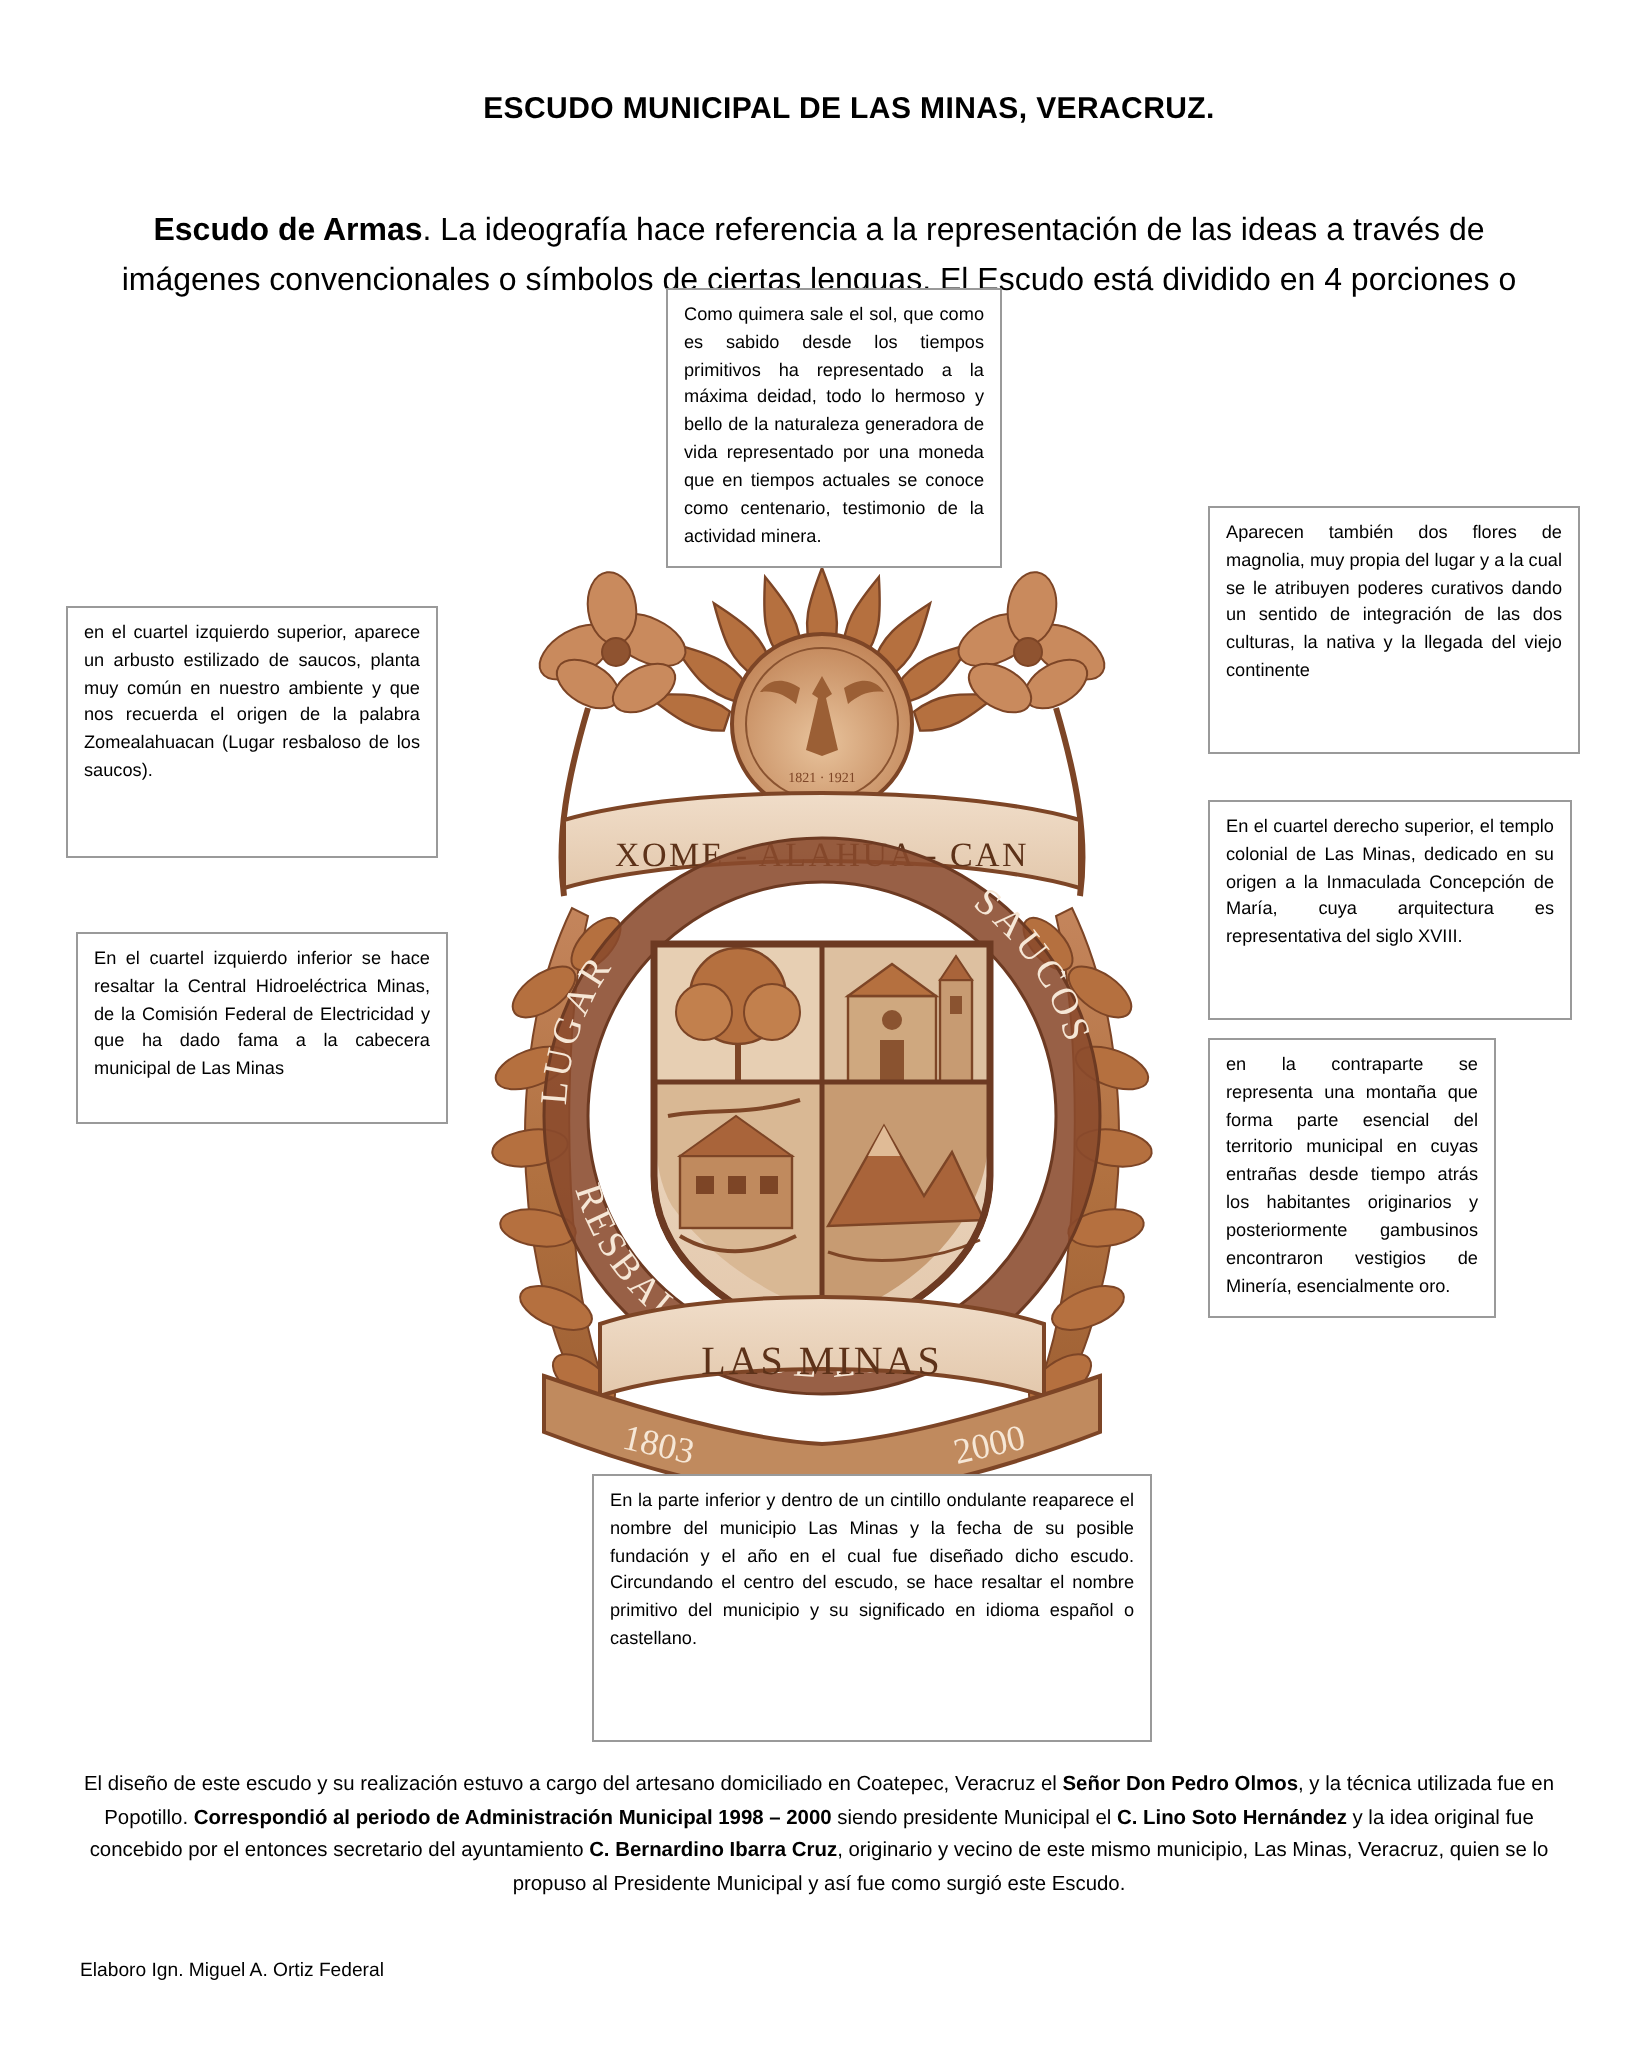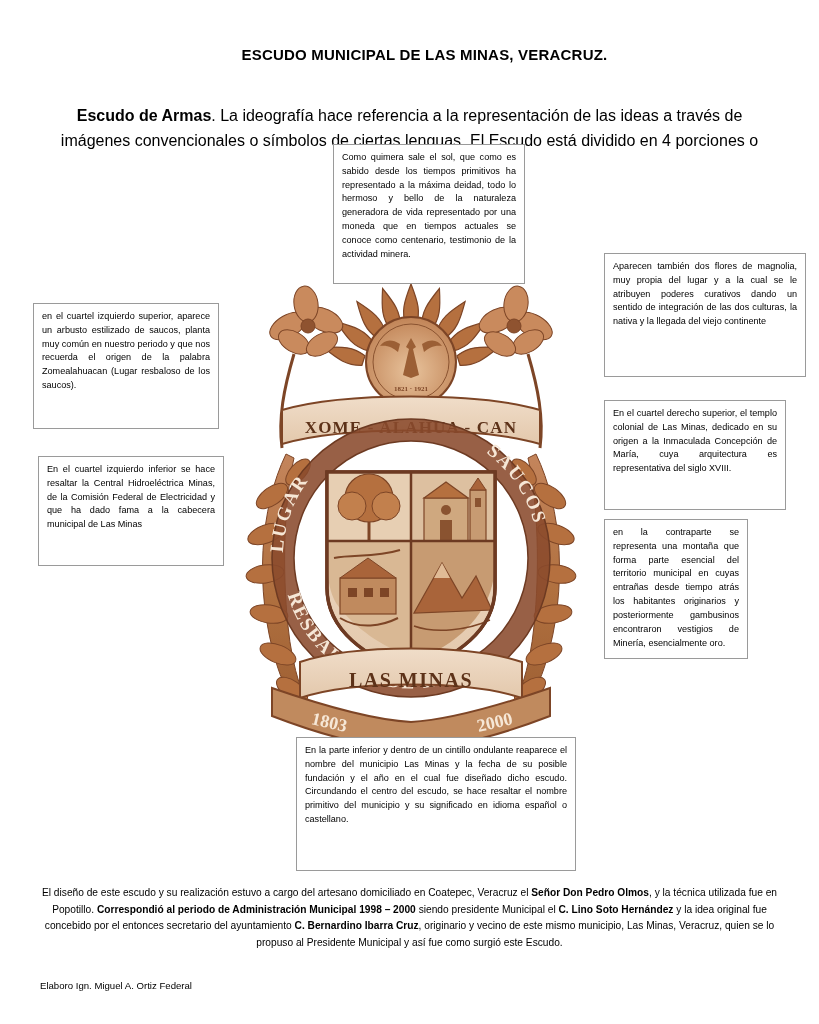--- a/index.html
+++ b/index.html
@@ -48,25 +48,25 @@
     background: #ffffff;
     box-sizing: border-box;
     padding: 6px 8px;
     font-size: 9.1px;
     line-height: 1.52;
     text-align: justify;
     text-justify: inter-word;
   }
 
   
-  .c-sun      { left: 333px; top: 144px;  width: 192px; height: 140px; }
-  .c-flowers  { left: 604px; top: 253px;  width: 202px; height: 124px; }
+  .c-sun      { left: 333px; top: 144px;  width: 168px; height: 140px; }
+  .c-flowers  { left: 604px; top: 253px;  width: 186px; height: 124px; }
   .c-sauco    { left: 33px;  top: 303px;  width: 186px; height: 126px; }
   .c-temple   { left: 604px; top: 400px;  width: 182px; height: 110px; }
-  .c-hidro    { left: 38px;  top: 456px;  width: 186px; height: 110px; }
+  .c-hidro    { left: 38px;  top: 466px;  width: 186px; height: 96px; }
   .c-mountain { left: 604px; top: 519px;  width: 144px; height: 140px; }
   .c-bottom   { left: 296px; top: 737px;  width: 280px; height: 134px; }
 
   .closing {
     position: absolute;
     left: 40px;
     top: 885px;
     width: 739px;
     text-align: center;
     font-size: 10.2px;
@@ -82,21 +82,20 @@
   }
 
   
   .emblem {
     position: absolute;
     left: 224px;
     top: 258px;
     width: 374px;
     height: 480px;
     background: #ffffff;
-    font-weight: bold;
   }
   .emblem svg { display: block; }
 </style>
 </head>
 <body>
 
 <div class="page">
 
   <div class="title">ESCUDO MUNICIPAL DE LAS MINAS, VERACRUZ.</div>
 
@@ -280,21 +279,21 @@
       <g>
         <path d="M48,430 C100,448 150,462 187,464 C224,462 274,448 326,430 L326,458 C274,478 224,490 187,492 C150,490 100,478 48,458 Z" fill="#c08a5e" stroke="#7d4526" stroke-width="2"></path>
         <text x="104" y="470" text-anchor="middle" font-family="'Liberation Serif', serif" font-size="18" fill="#f6e7d6" transform="rotate(13 104 470)" id="t-dateleft">1803</text>
         <text x="272" y="470" text-anchor="middle" font-family="'Liberation Serif', serif" font-size="18" fill="#f6e7d6" transform="rotate(-13 272 470)" id="t-dateright">2000</text>
       </g>
     </svg>
   </div>
 
   <div class="callout c-sun">Como quimera sale el sol, que como es sabido desde los tiempos primitivos ha representado a la máxima deidad, todo lo hermoso y bello de la naturaleza generadora de vida representado por una moneda que en tiempos actuales se conoce como centenario, testimonio de la actividad minera.</div>
   <div class="callout c-flowers">Aparecen también dos flores de magnolia, muy propia del lugar y a la cual se le atribuyen poderes curativos dando un sentido de integración de las dos culturas, la nativa y la llegada del viejo continente</div>
-  <div class="callout c-sauco">en el cuartel izquierdo superior, aparece un arbusto estilizado de saucos, planta muy común en nuestro periodo y que nos recuerda el origen de la palabra Zomealahuacan (Lugar resbaloso de los saucos).</div>
+  <div class="callout c-sauco">en el cuartel izquierdo superior, aparece un arbusto estilizado de saucos, planta muy común en nuestro ambiente y que nos recuerda el origen de la palabra Zomealahuacan (Lugar resbaloso de los saucos).</div>
   <div class="callout c-temple">En el cuartel derecho superior, el templo colonial de Las Minas, dedicado en su origen a la Inmaculada Concepción de María, cuya arquitectura es representativa del siglo XVIII.</div>
   <div class="callout c-hidro">En el cuartel izquierdo inferior se hace resaltar la Central Hidroeléctrica Minas, de la Comisión Federal de Electricidad y que ha dado fama a la cabecera municipal de Las Minas</div>
   <div class="callout c-mountain">en la contraparte se representa una montaña que forma parte esencial del territorio municipal en cuyas entrañas desde tiempo atrás los habitantes originarios y posteriormente gambusinos encontraron vestigios de Minería, esencialmente oro.</div>
   <div class="callout c-bottom">En la parte inferior y dentro de un cintillo ondulante reaparece el nombre del municipio Las Minas y la fecha de su posible fundación y el año en el cual fue diseñado dicho escudo. Circundando el centro del escudo, se hace resaltar el nombre primitivo del municipio y su significado en idioma español o castellano.</div>
 
   <div class="closing">
     <span>El diseño de este escudo y su realización estuvo a cargo del artesano domiciliado en Coatepec, Veracruz el </span><b>Señor Don Pedro Olmos</b><span>, y la técnica utilizada fue en Popotillo. </span><b>Correspondió al periodo de Administración Municipal 1998 – 2000 </b><span>siendo presidente Municipal el </span><b>C. Lino Soto Hernández</b><span> y la idea original fue concebido por el entonces secretario del ayuntamiento </span><b>C. Bernardino Ibarra Cruz</b><span>, originario y vecino de este mismo municipio, Las Minas, Veracruz, quien se lo propuso al Presidente Municipal y así fue como surgió este Escudo.</span>
   </div>
 
   <div class="author">Elaboro Ign. Miguel A. Ortiz Federal</div>

